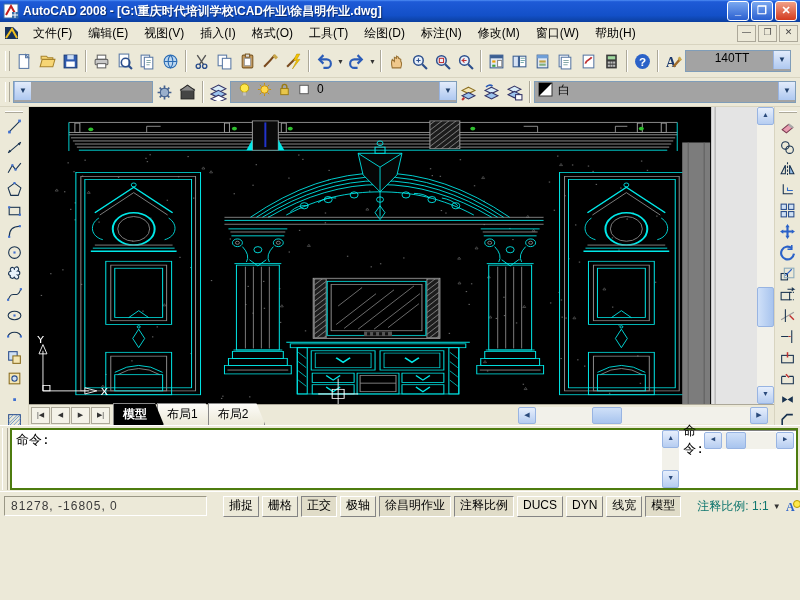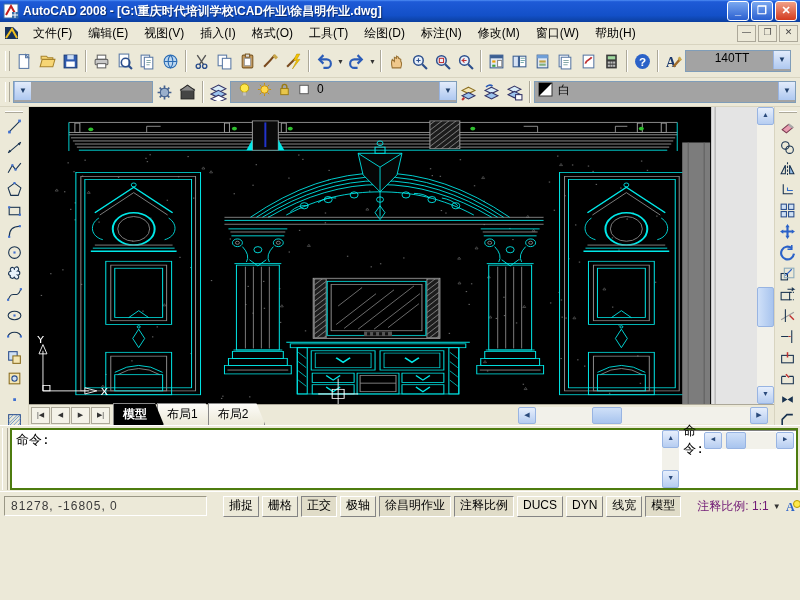--- a/index.html
+++ b/index.html
@@ -96,21 +96,21 @@
 
   
   .statusbar{height:28px;flex:0 0 28px;display:flex;align-items:center;background:#ece9d8;
     border-top:1px solid #fff;padding:0 4px;gap:16px;}
   .coords{width:195px;flex:0 0 195px;height:18px;line-height:18px;padding-left:6px;color:#3a3a3a;
     border:1px solid;border-color:#9a9786 #fff #fff #9a9786;font-size:12px;letter-spacing:1px;}
   .stbtn{height:19px;line-height:17px;padding:0 5px;font-size:12px;color:#000;
     border:1px solid;border-color:#fff #848484 #848484 #fff;background:#ece9d8;white-space:nowrap;}
   .stbtn.pressed{border-color:#848484 #fff #fff #848484;background:#e0dcc8;}
   .stright{margin-left:auto;display:flex;align-items:center;gap:4px;}
-  .annscale{font-size:12px;color:#701a75;white-space:nowrap;}
+  .annscale{font-size:12px;color:#0f766e;white-space:nowrap;}
   .stico{width:17px;height:17px;}
   .stico svg{width:17px;height:17px;}
   .ddarrow{font-size:8px;color:#333;}
 </style>
 </head>
 <body>
 
 <div class="window">
 
   <div class="titlebar">

